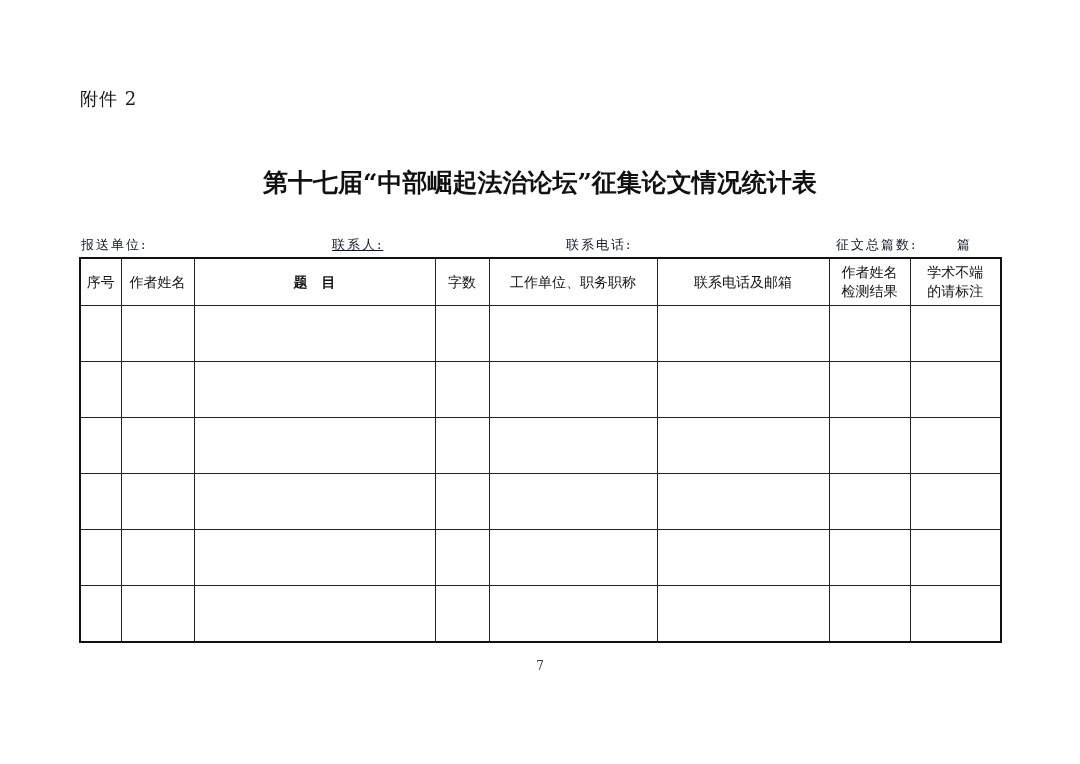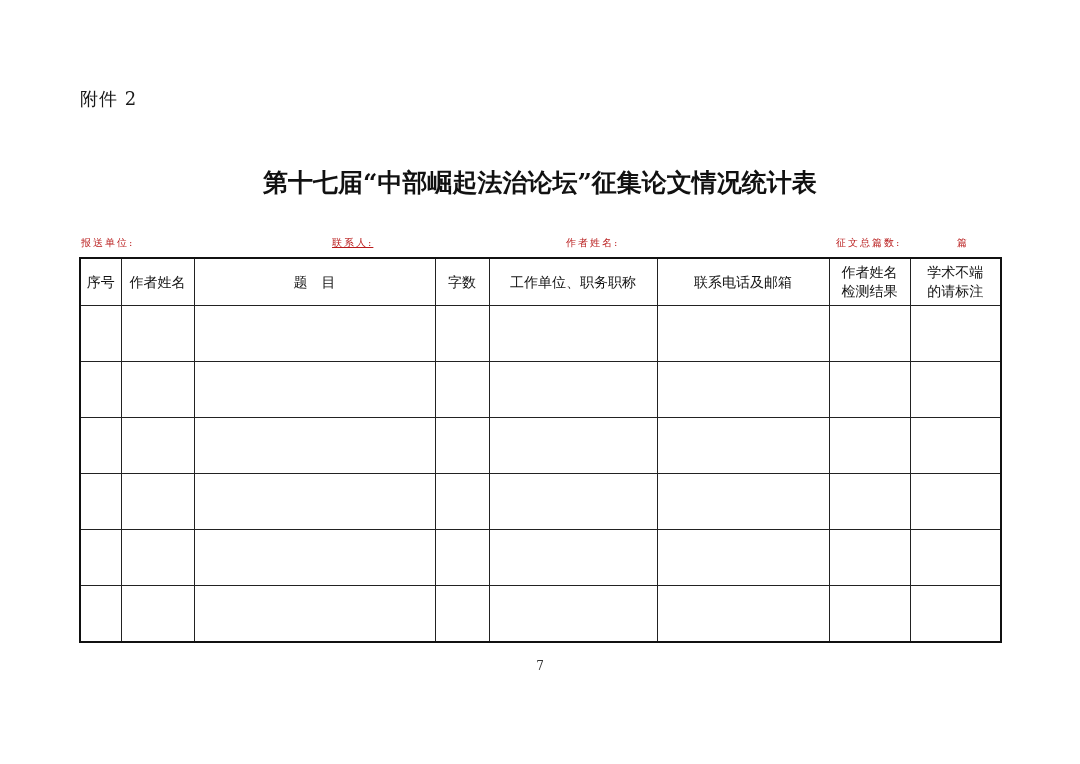--- a/index.html
+++ b/index.html
@@ -34,22 +34,22 @@
     font-weight: bold;
     font-size: 25px;
     color: #111111;
     letter-spacing: 0px;
   }
   .info-line {
     position: absolute;
     top: 236px;
     height: 18px;
     font-family: "DejaVu Serif", serif;
-    font-size: 10px;
-    color: #b91c1c;
+    font-size: 13px;
+    color: #0f172a;
     letter-spacing: 2px;
   }
   .info-unit { left: 81px; }
   .info-contact { left: 332px; text-decoration: underline; }
   .info-phone { left: 566px; }
   .info-total { left: 836px; }
   .info-total-unit { left: 957px; }
 
   .stats-table {
     position: absolute;
@@ -79,21 +79,21 @@
   }
   .col-seq { width: 41px; }
   .col-author { width: 73px; }
   .col-title { width: 241px; }
   .col-words { width: 54px; }
   .col-org { width: 168px; }
   .col-contact { width: 172px; }
   .col-check { width: 81px; }
   .col-publish { width: 91px; }
 
-  .th-title-text { letter-spacing: 14px; padding-left: 14px; }
+  .th-title-text { letter-spacing: 14px; padding-left: 14px; font-weight: bold; }
   .header-line { display: block; }
 
   .page-number {
     position: absolute;
     left: 0;
     width: 1080px;
     top: 659px;
     text-align: center;
     font-family: "DejaVu Serif", serif;
     font-size: 12px;
@@ -102,21 +102,21 @@
 </style>
 </head>
 <body>
 
 <div class="attachment-label">附件 2</div>
 
 <div class="doc-title">第十七届“中部崛起法治论坛”征集论文情况统计表</div>
 
 <div class="info-line info-unit">报送单位:</div>
 <div class="info-line info-contact">联系人:</div>
-<div class="info-line info-phone">作者姓名:</div>
+<div class="info-line info-phone">联系电话:</div>
 <div class="info-line info-total">征文总篇数:</div>
 <div class="info-line info-total-unit">篇</div>
 
 <table class="stats-table">
   <colgroup>
     <col class="col-seq">
     <col class="col-author">
     <col class="col-title">
     <col class="col-words">
     <col class="col-org">

